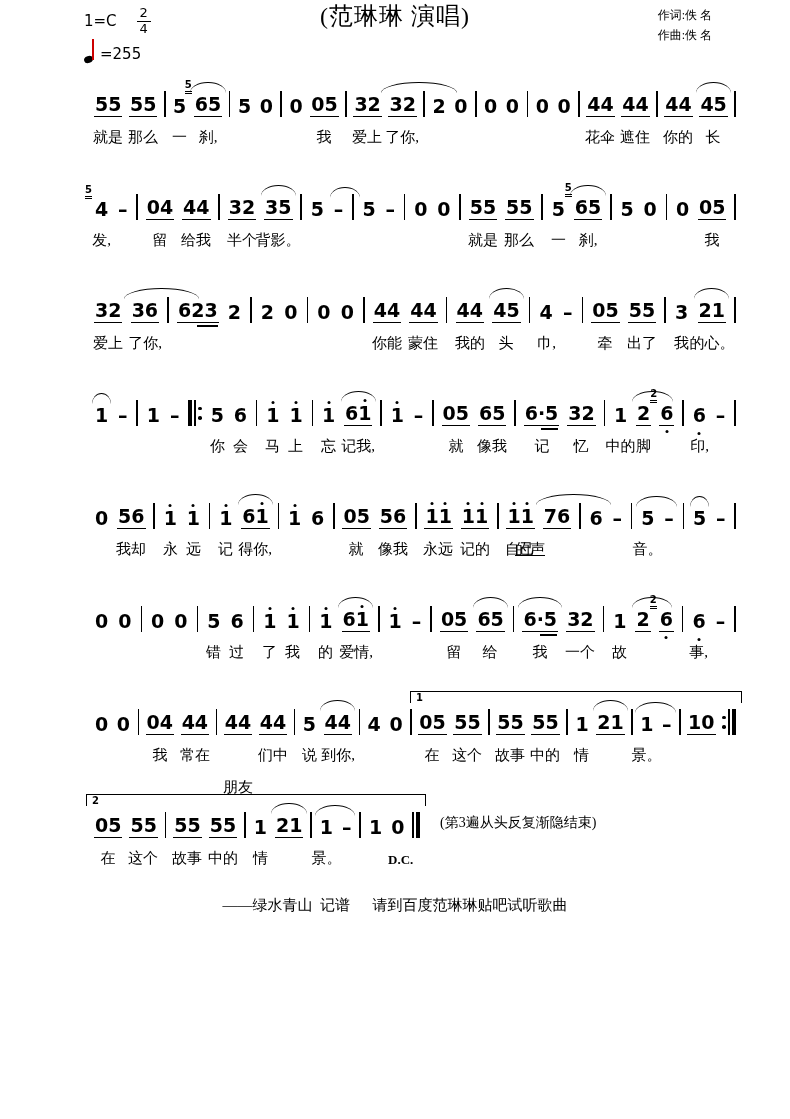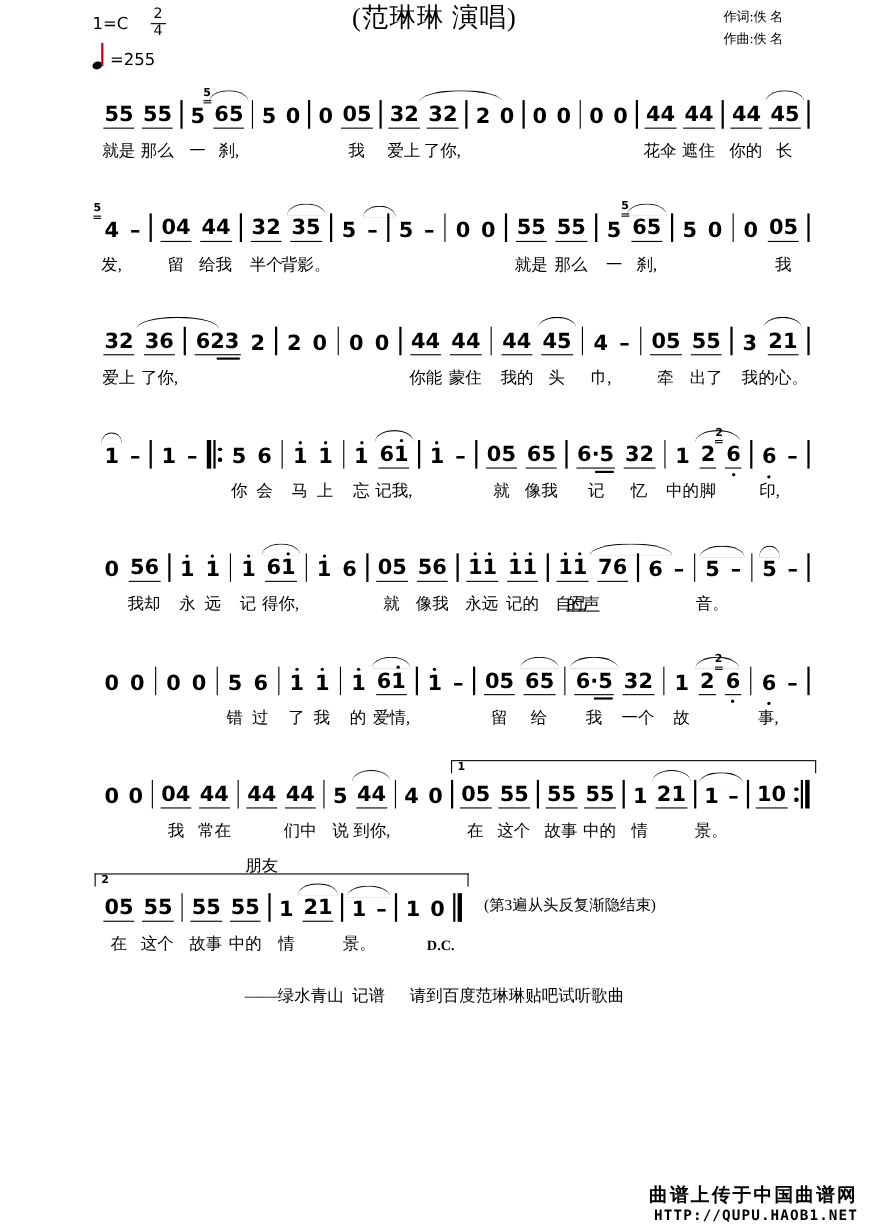--- a/index.html
+++ b/index.html
@@ -477,17 +477,13 @@
         <span class="ann">(第3遍从头反复渐隐结束)</span>
         <div class="volta" style="left: -8px; width: 338px;">
           <span class="vlabel">2</span>
         </div>
         <span class="belowmark" style="left: 294px;">D.C.</span>
       </div>
     </div>
 
   <div class="footer">——绿水青山  记谱      请到百度范琳琳贴吧试听歌曲</div>
 
-  <div class="watermark">
-    <div class="wm1">曲谱上传于中国曲谱网</div>
-    <div class="wm2">HTTP://QUPU.HAOB1.NET</div>
-  </div>
 </div>
 
 </body></html>

